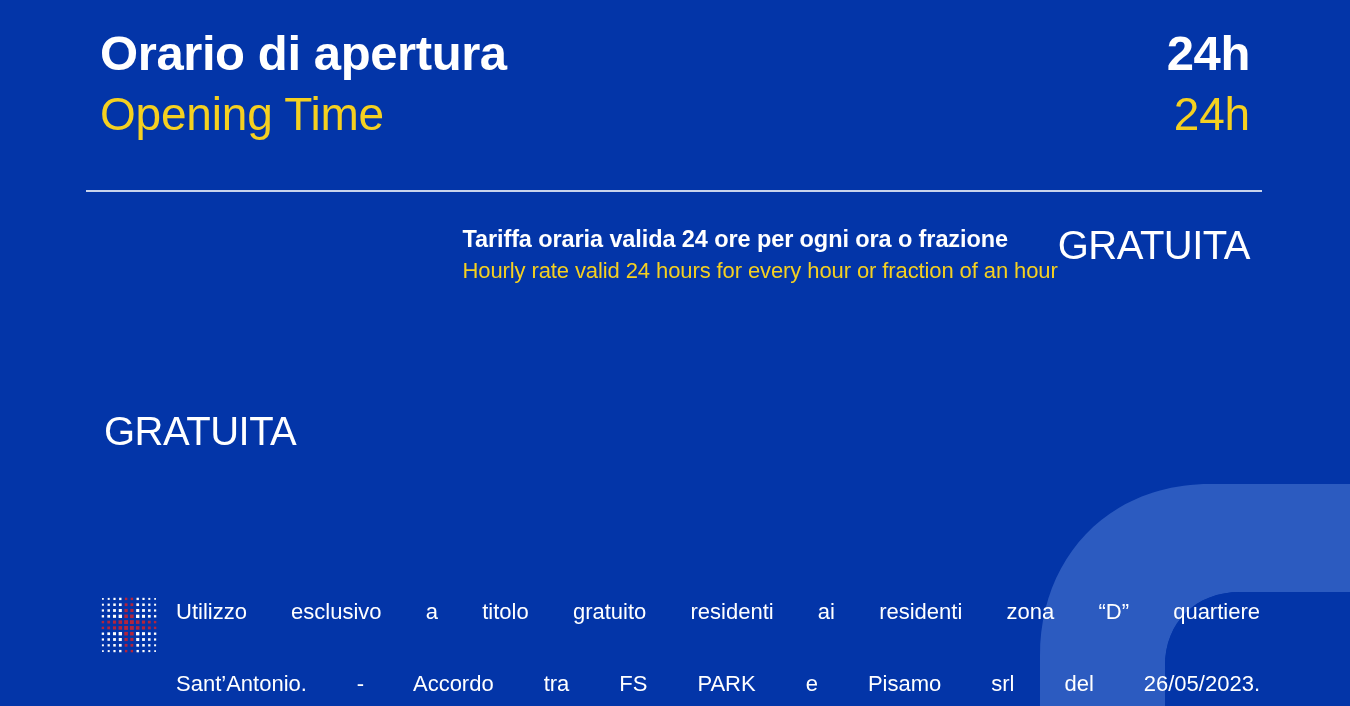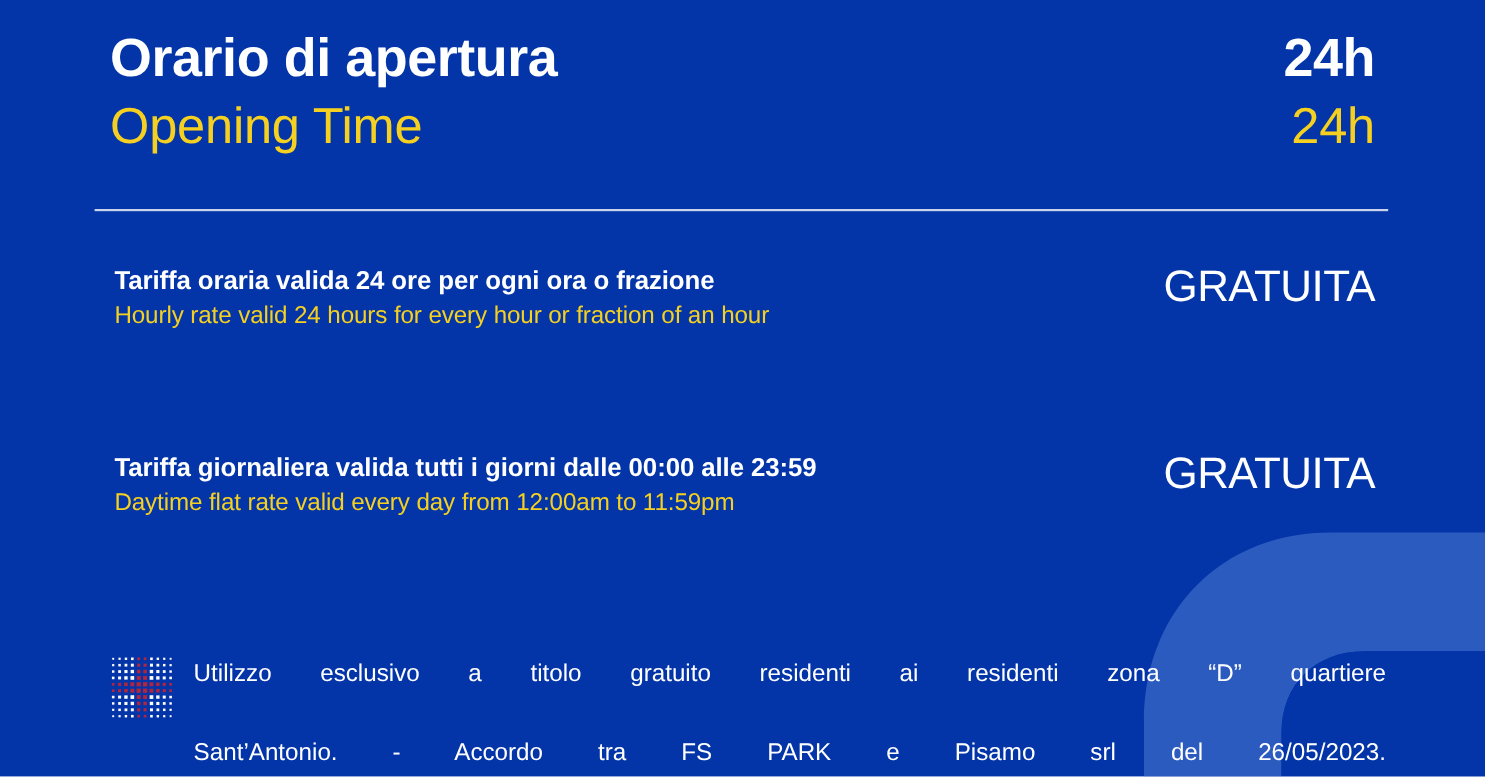--- a/index.html
+++ b/index.html
@@ -71,21 +71,21 @@
     width: 1350px;
   }
   .row {
     position: absolute;
     left: 104px;
     width: 1146px;
     display: flex;
     align-items: flex-start;
     justify-content: space-between;
   }
-  .row-1 { top: 240px; }
+  .row-1 { top: 224px; justify-content: flex-end; }
   .row-2 { top: 410px; }
 
   .row .texts { flex: 0 1 auto; }
   .row .it {
     font-weight: 700;
     font-size: 23.5px;
     line-height: 31px;
     color: #ffffff;
     letter-spacing: -0.1px;
     white-space: nowrap;
@@ -183,24 +183,20 @@
 
     <div class="row row-1">
       <div class="texts">
         <div class="it">Tariffa oraria valida 24 ore per ogni ora o frazione</div>
         <div class="en">Hourly rate valid 24 hours for every hour or fraction of an hour</div>
       </div>
       <div class="price">GRATUITA</div>
     </div>
 
     <div class="row row-2">
-      <div class="texts">
-        <div class="it">Tariffa giornaliera valida tutti i giorni dalle 00:00 alle 23:59</div>
-        <div class="en">Daytime flat rate valid every day from 12:00am to 11:59pm</div>
-      </div>
       <div class="price">GRATUITA</div>
     </div>
 
   </div>
 
   <div class="footer">
     <div class="brand">
       <svg class="logo-mark" viewBox="0 0 100 100" aria-hidden="true">
         <g id="dots">
             <rect x="3.50" y="3.50" width="3.00" height="3.00" fill="#FFFFFF"></rect>

